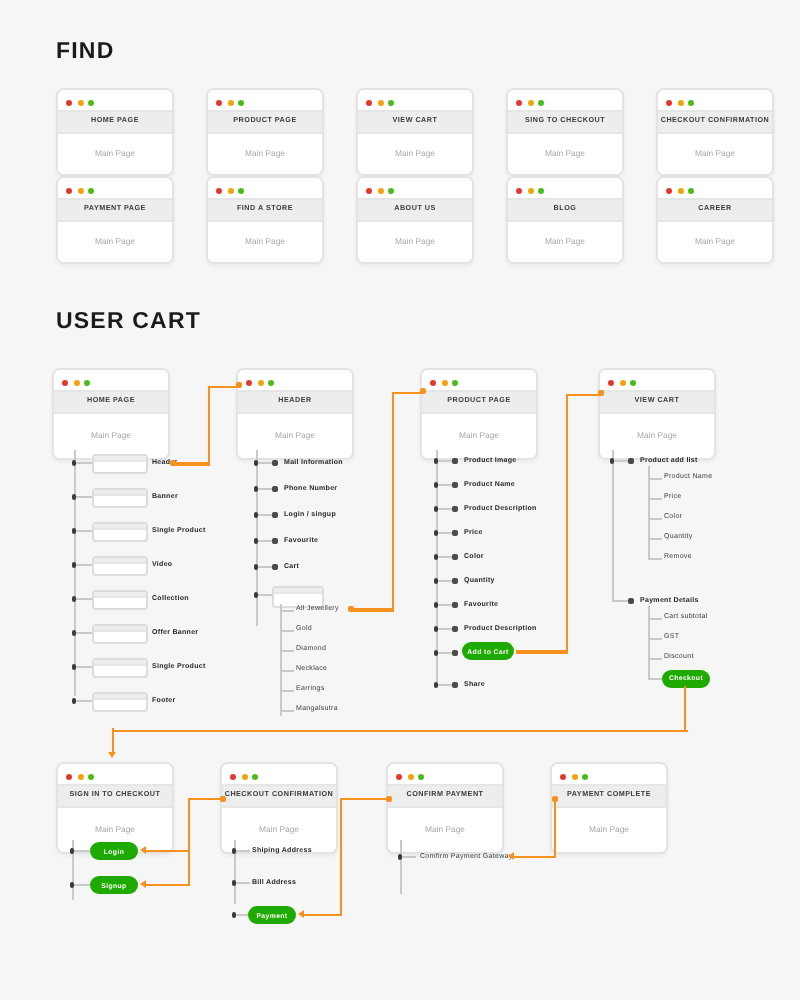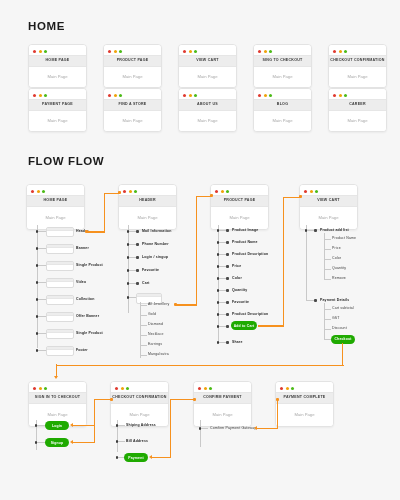--- a/index.html
+++ b/index.html
@@ -116,22 +116,22 @@
     border-radius:8px;
     padding:2.6px 0;
     text-align:center;
     white-space:nowrap;
     letter-spacing:.2px;
   }
 </style>
 </head>
 <body>
 
-<div class="section-title" id="pages-title">HOME</div>
-<div class="section-title" id="userflow-title">FLOW FLOW</div>
+<div class="section-title" id="pages-title">FIND</div>
+<div class="section-title" id="userflow-title">USER CART</div>
 
 <div class="card pagecard" style="left:28px;top:44px;width:57px;">
   <div class="dots">
       <span class="dot r"></span>
       <span class="dot o"></span>
       <span class="dot g"></span>
     </div>
   <div class="cap">HOME PAGE</div>
   <div class="body">Main Page</div>
 </div>

